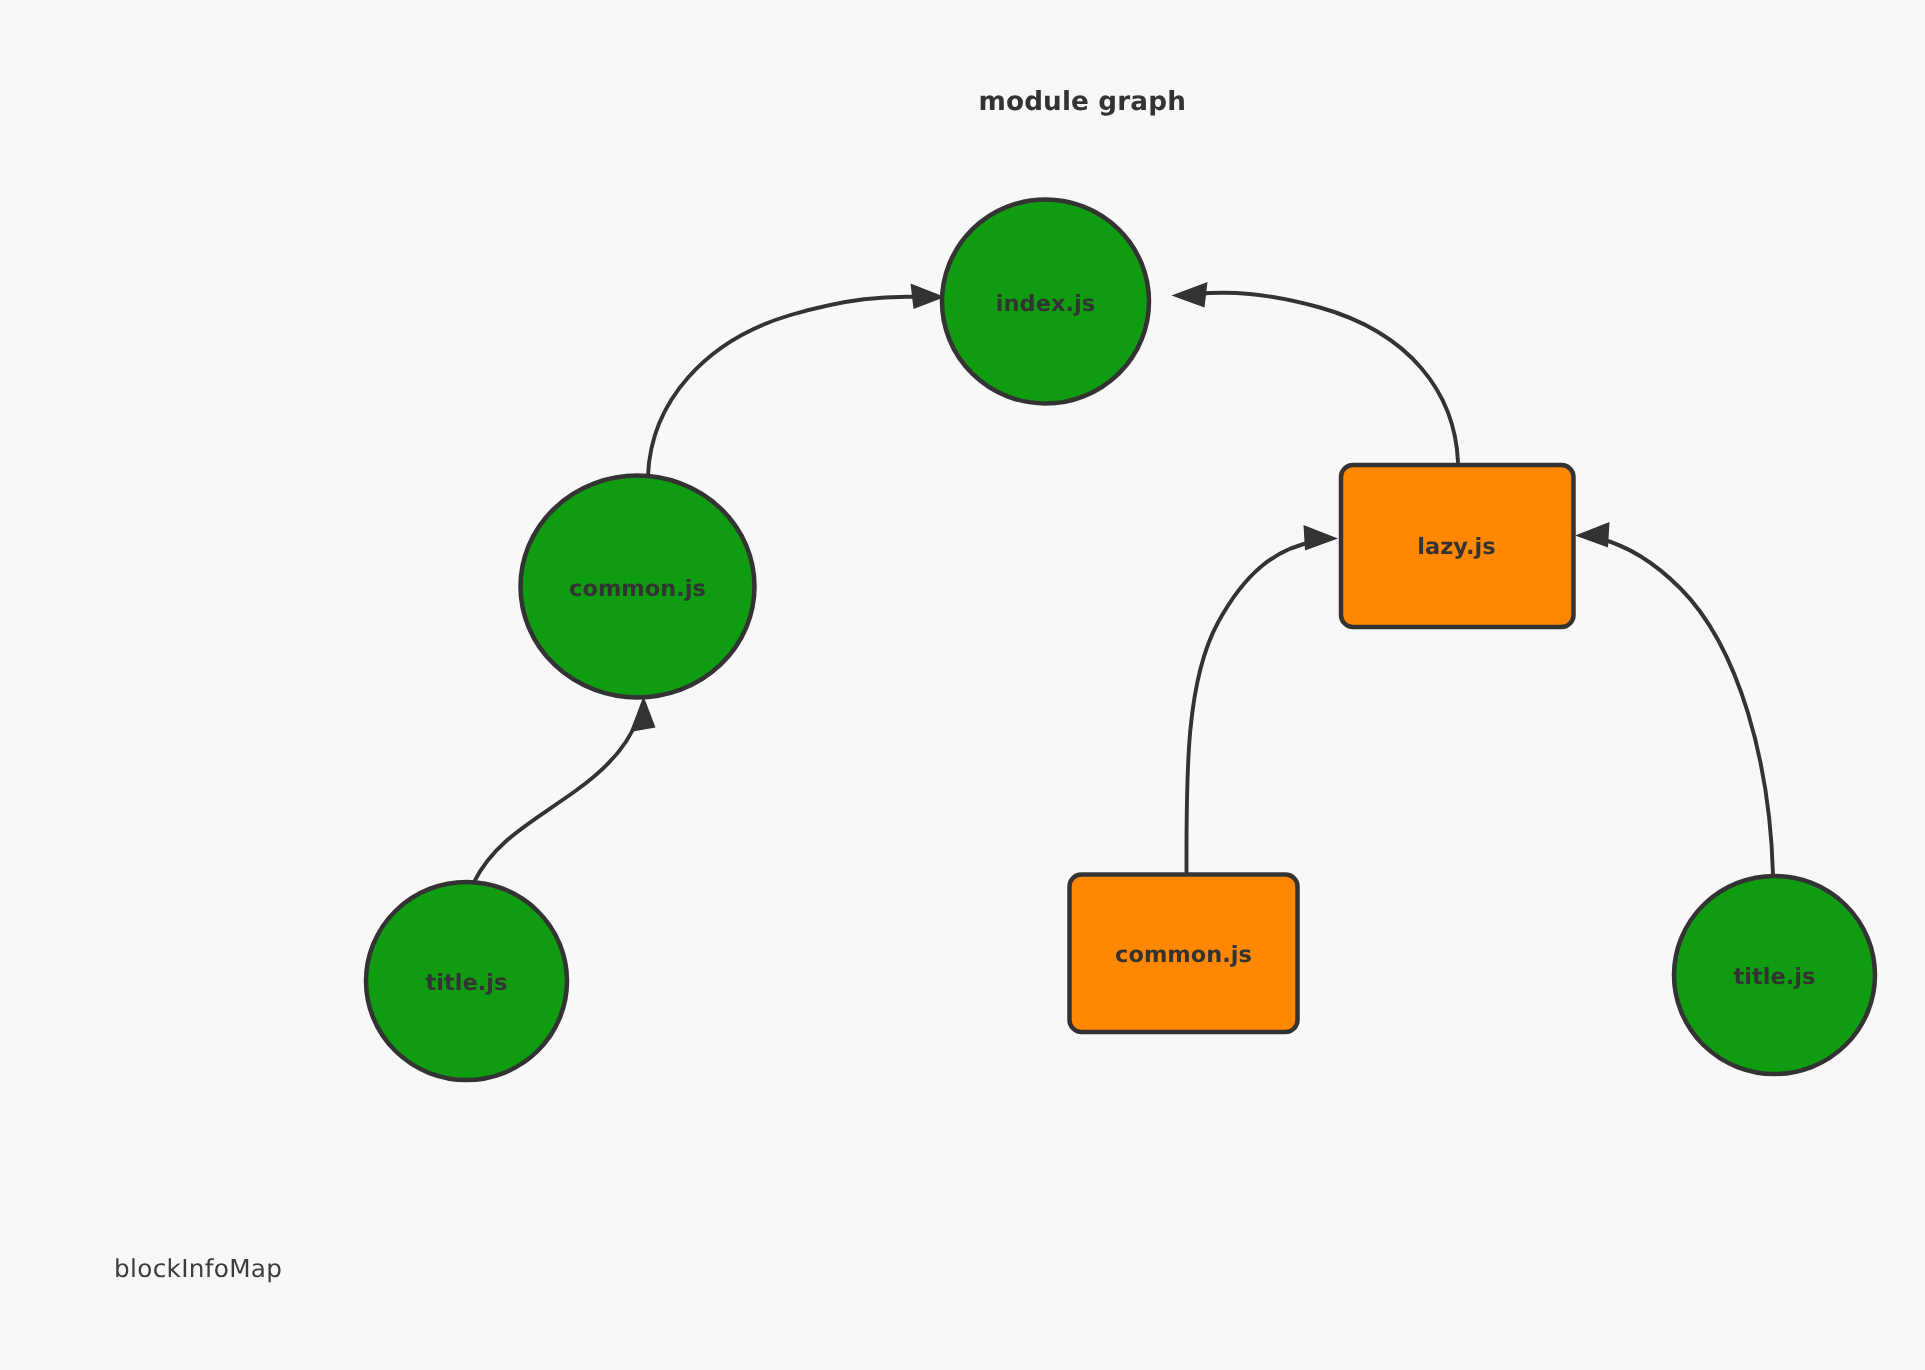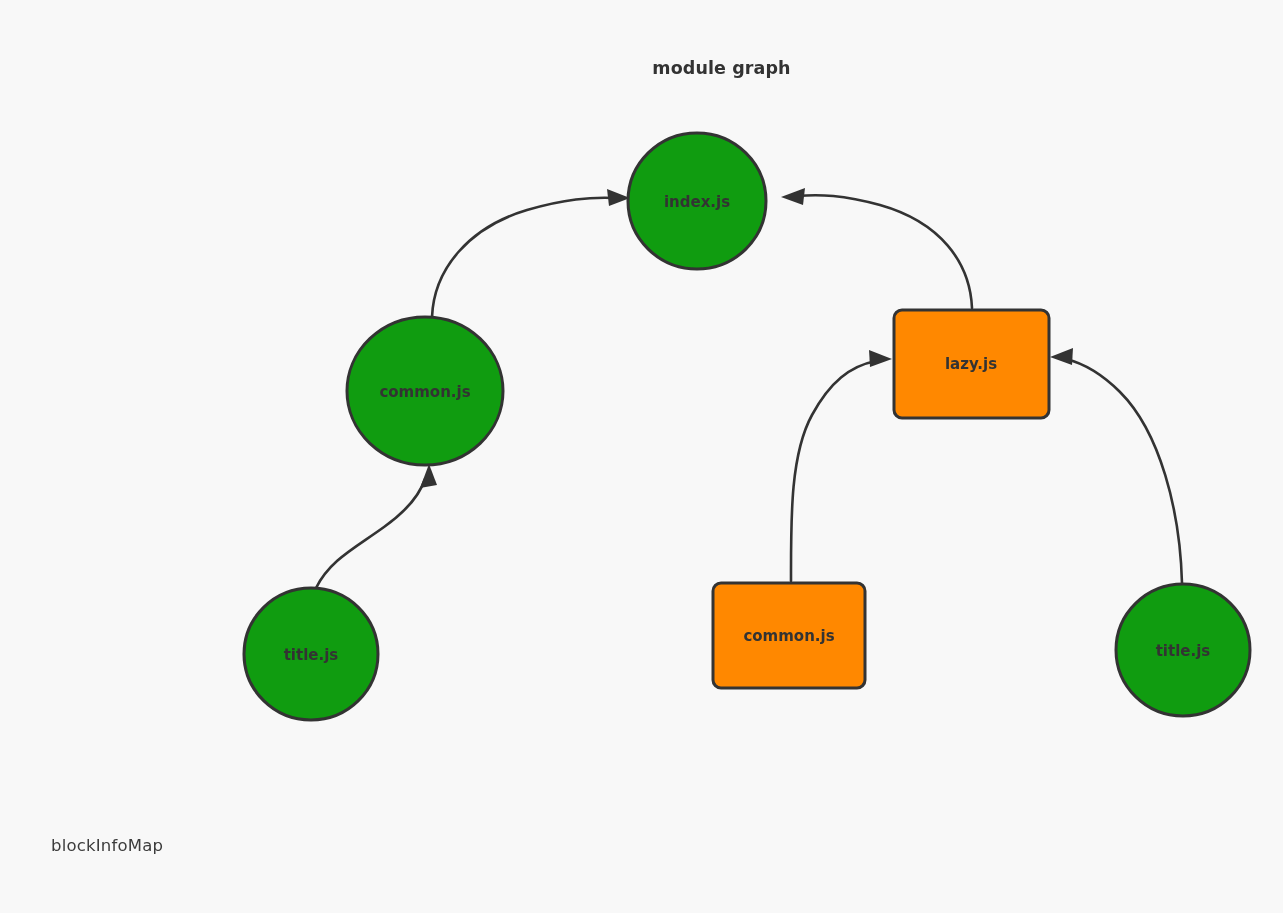--- a/index.html
+++ b/index.html
@@ -39,21 +39,21 @@
     font-weight: bold;
     color: #333333;
     letter-spacing: 0.1px;
   }
   .graph-title-inner {
     display: inline-block;
     transform: translateX(80px);
   }
   .corner-label {
     position: absolute;
-    left: 51px;
+    left: 76px;
     top: 836px;
     font-size: 16.5px;
     font-weight: normal;
     color: #3c3c3c;
     letter-spacing: 0.2px;
   }
   .node-label {
     font-family: "DejaVu Sans", "Liberation Sans", sans-serif;
     font-size: 15px;
     font-weight: bold;

